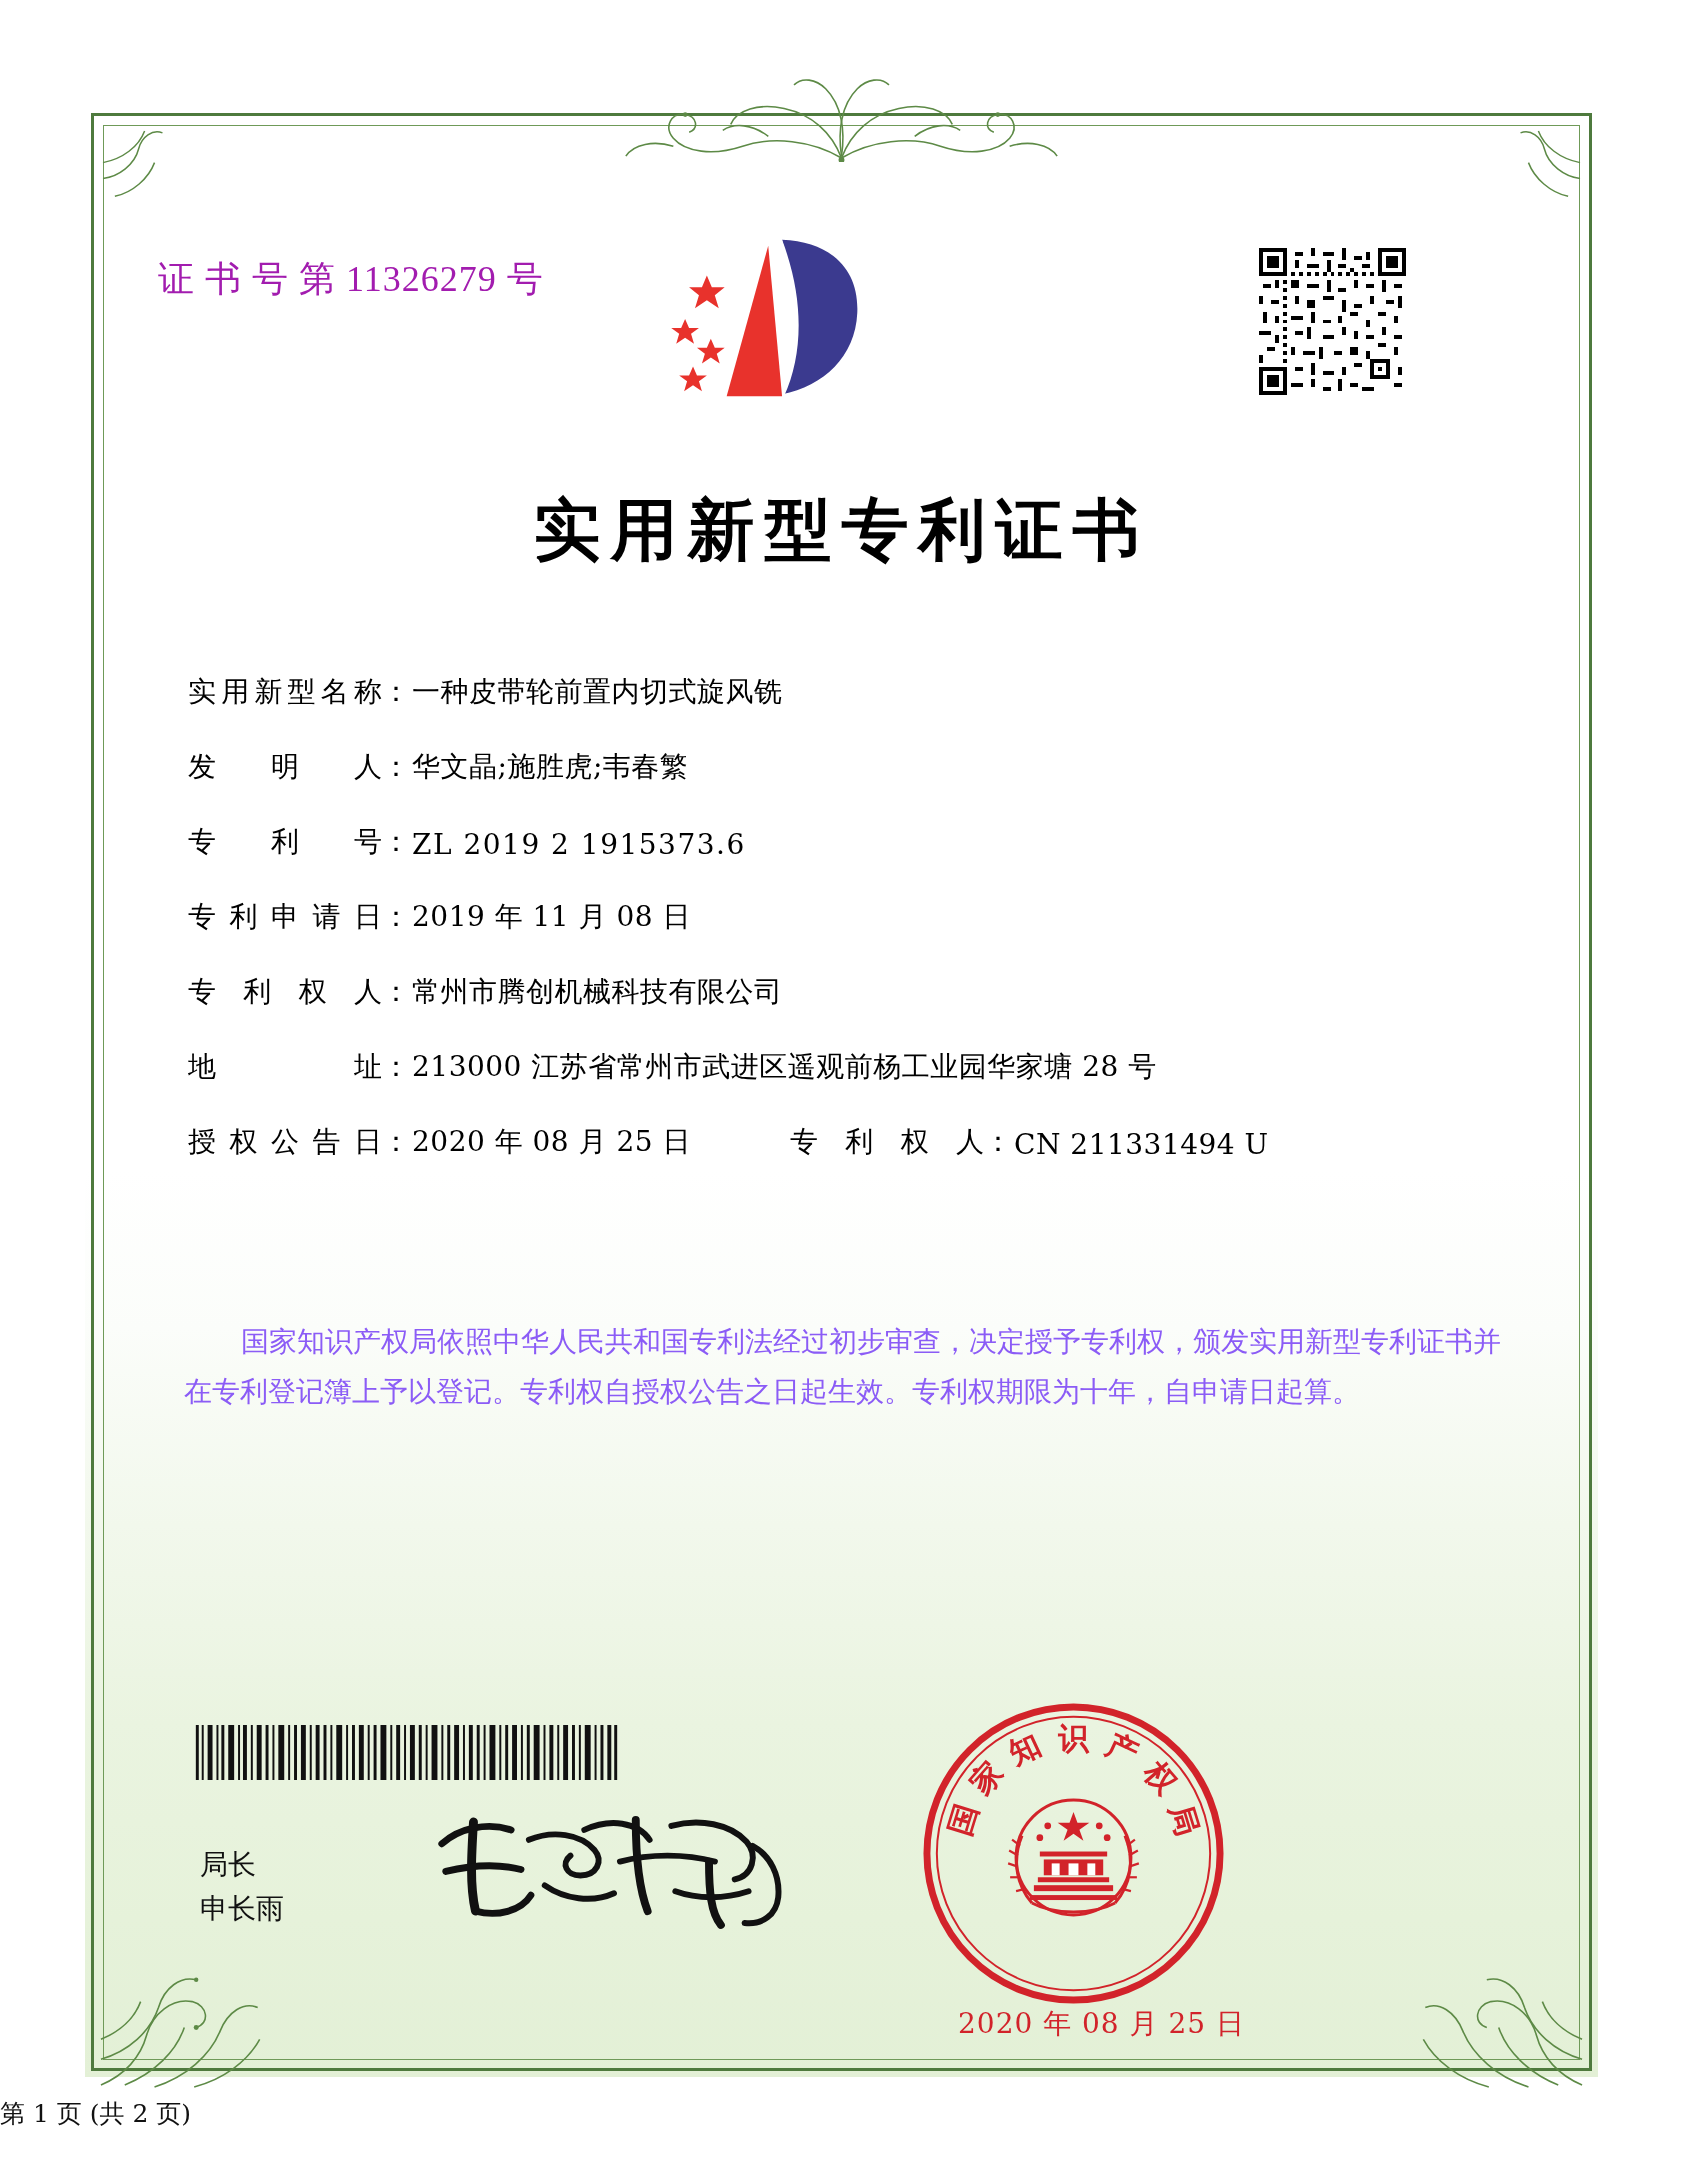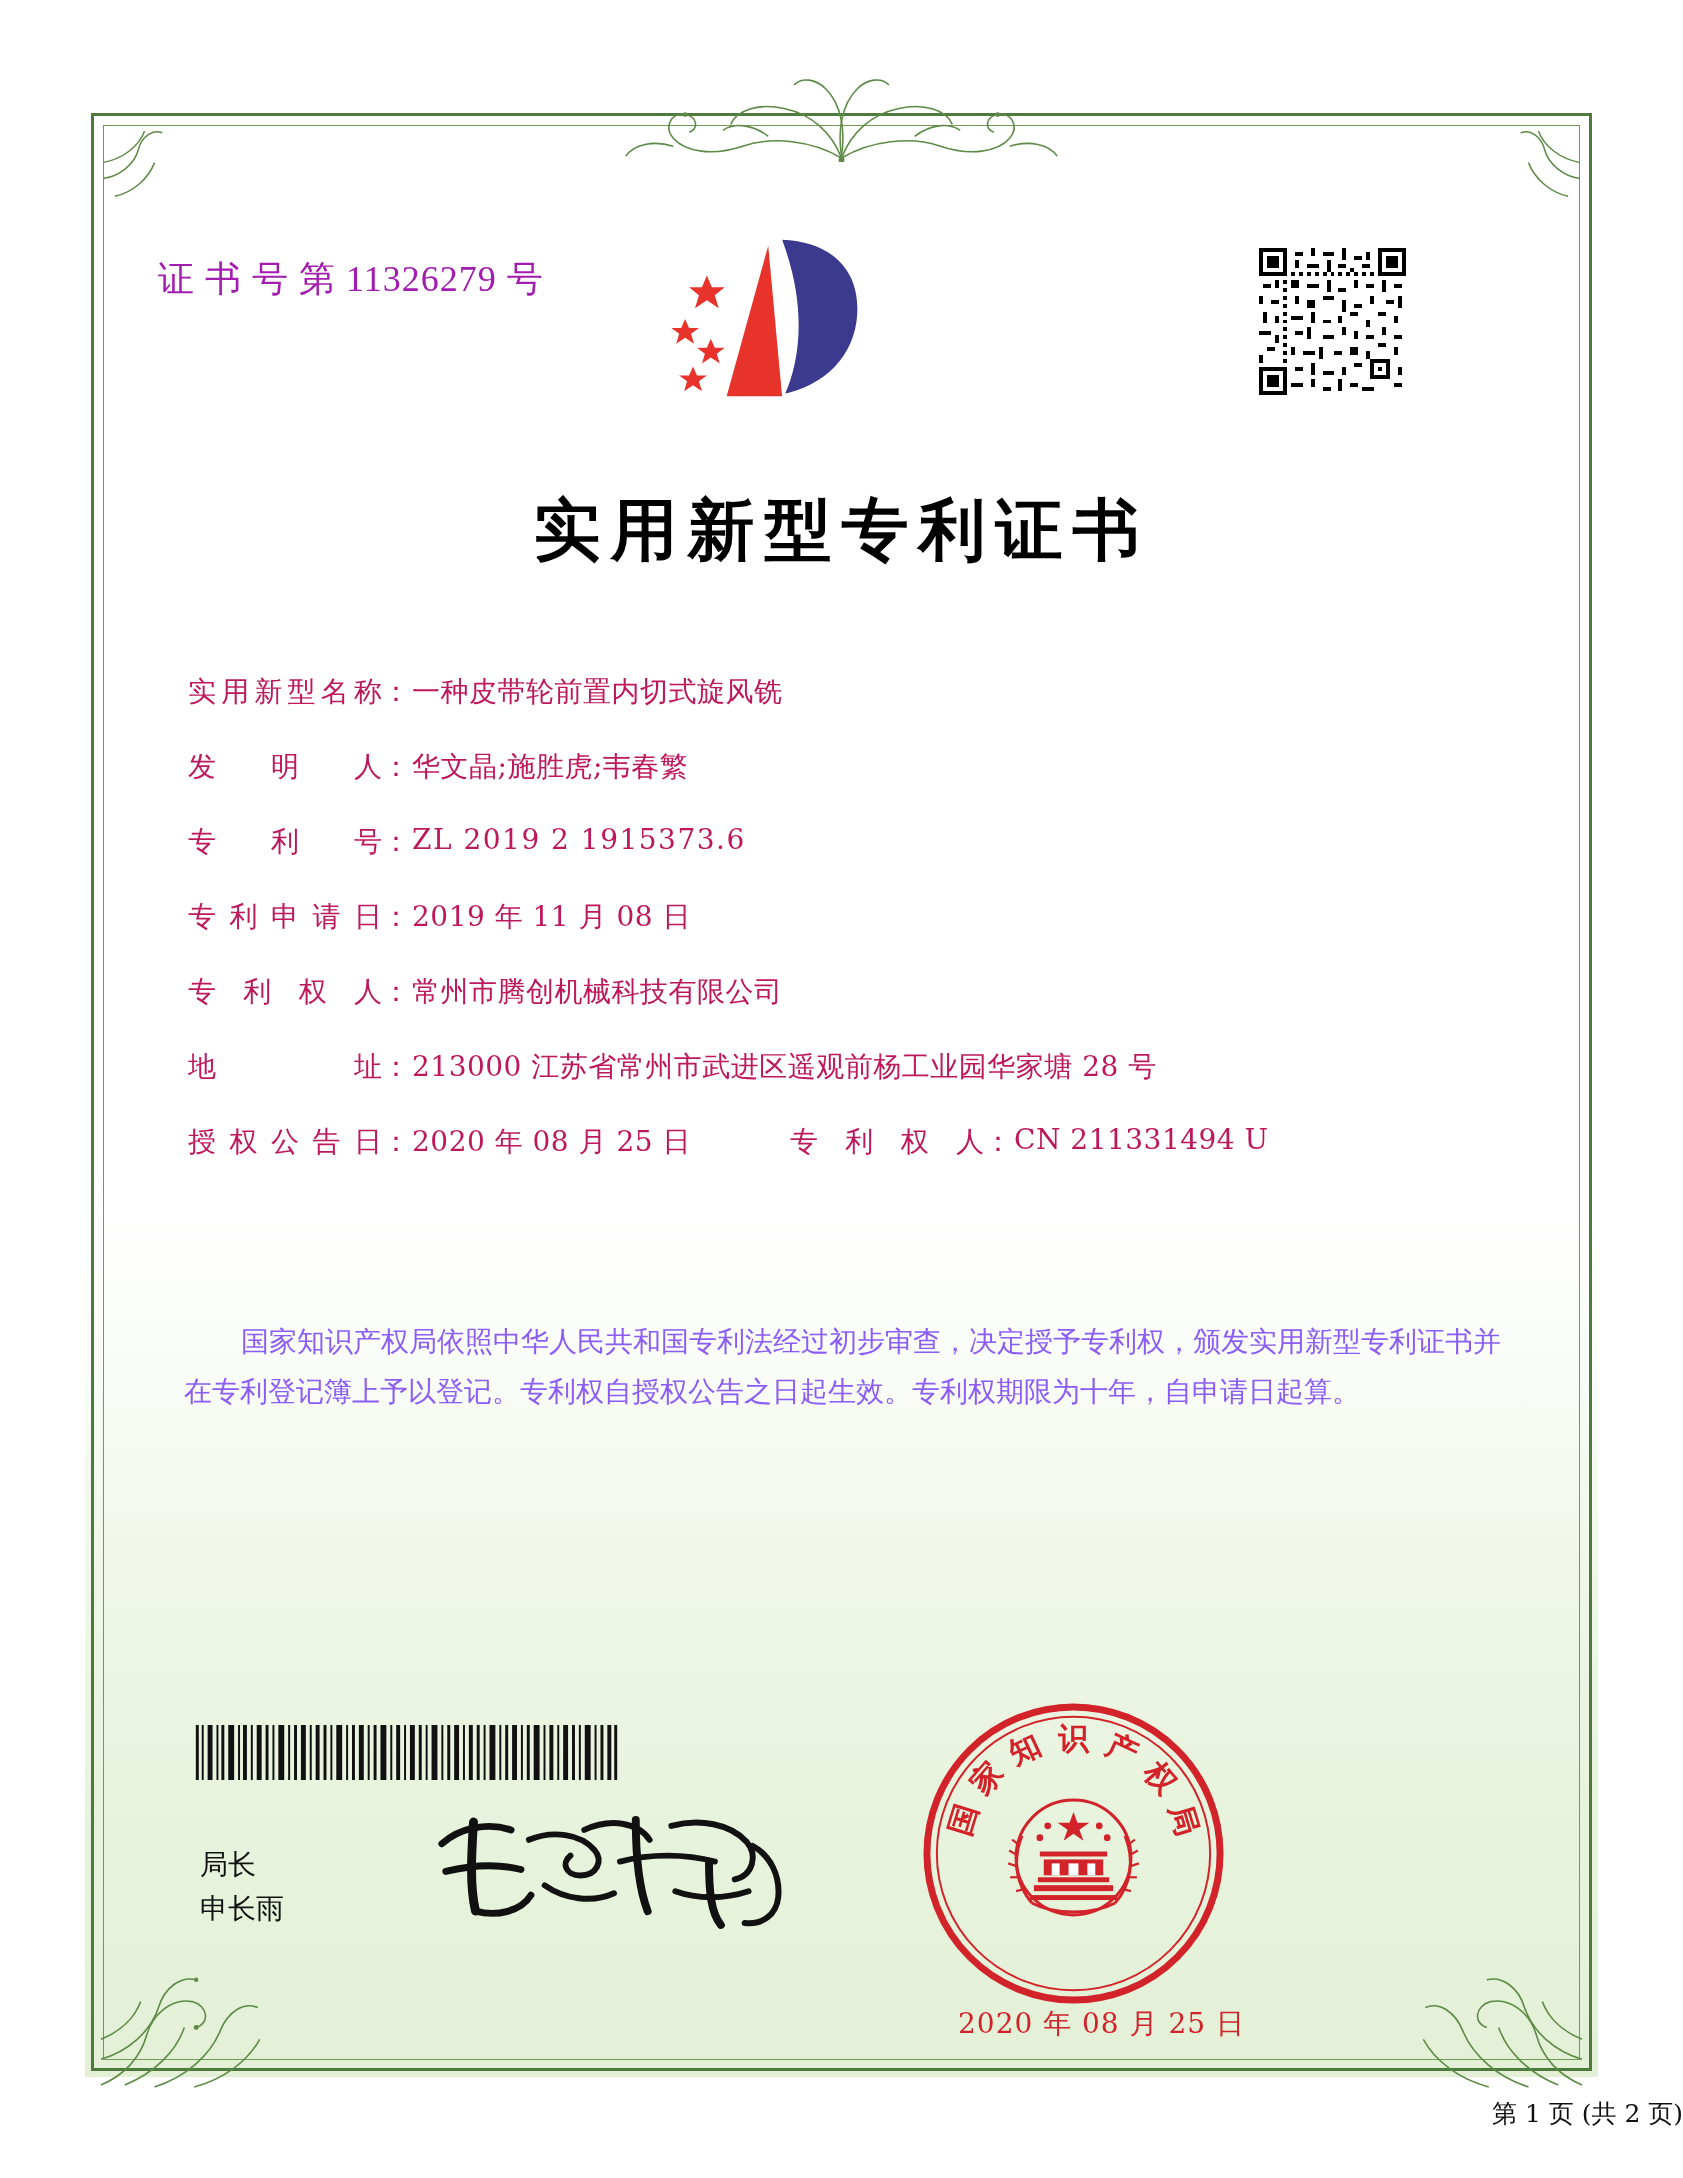--- a/index.html
+++ b/index.html
@@ -90,24 +90,24 @@
   }
 
   
   .fields {
     position: absolute;
     left: 188px; top: 673px;
     width: 1307px;
   }
   .field-row {
     display: flex;
-    align-items: flex-start;
+    align-items: flex-end;
     margin-bottom: 37px;
     font-size: 28px;
-    color: #be185d;
+    color: #000000;
     white-space: nowrap;
   }
   .field-label {
     display: inline-block;
     width: 194px;
     letter-spacing: 0;
     text-align: justify;
     text-align-last: justify;
     font-family: "DejaVu Serif", "Liberation Serif", serif;
   }
@@ -178,21 +178,21 @@
     color: #d2232a;
     letter-spacing: 1px;
     font-family: "DejaVu Serif", "Liberation Serif", serif;
   }
 
   
   .footer {
     position: absolute;
     left: 0; top: 2097px;
     width: 1683px;
-    text-align: right;
+    text-align: left;
     font-size: 25px;
     color: #111;
     font-family: "DejaVu Serif", "Liberation Serif", serif;
   }
 </style>
 </head>
 <body>
 
 <div class="page">
 

